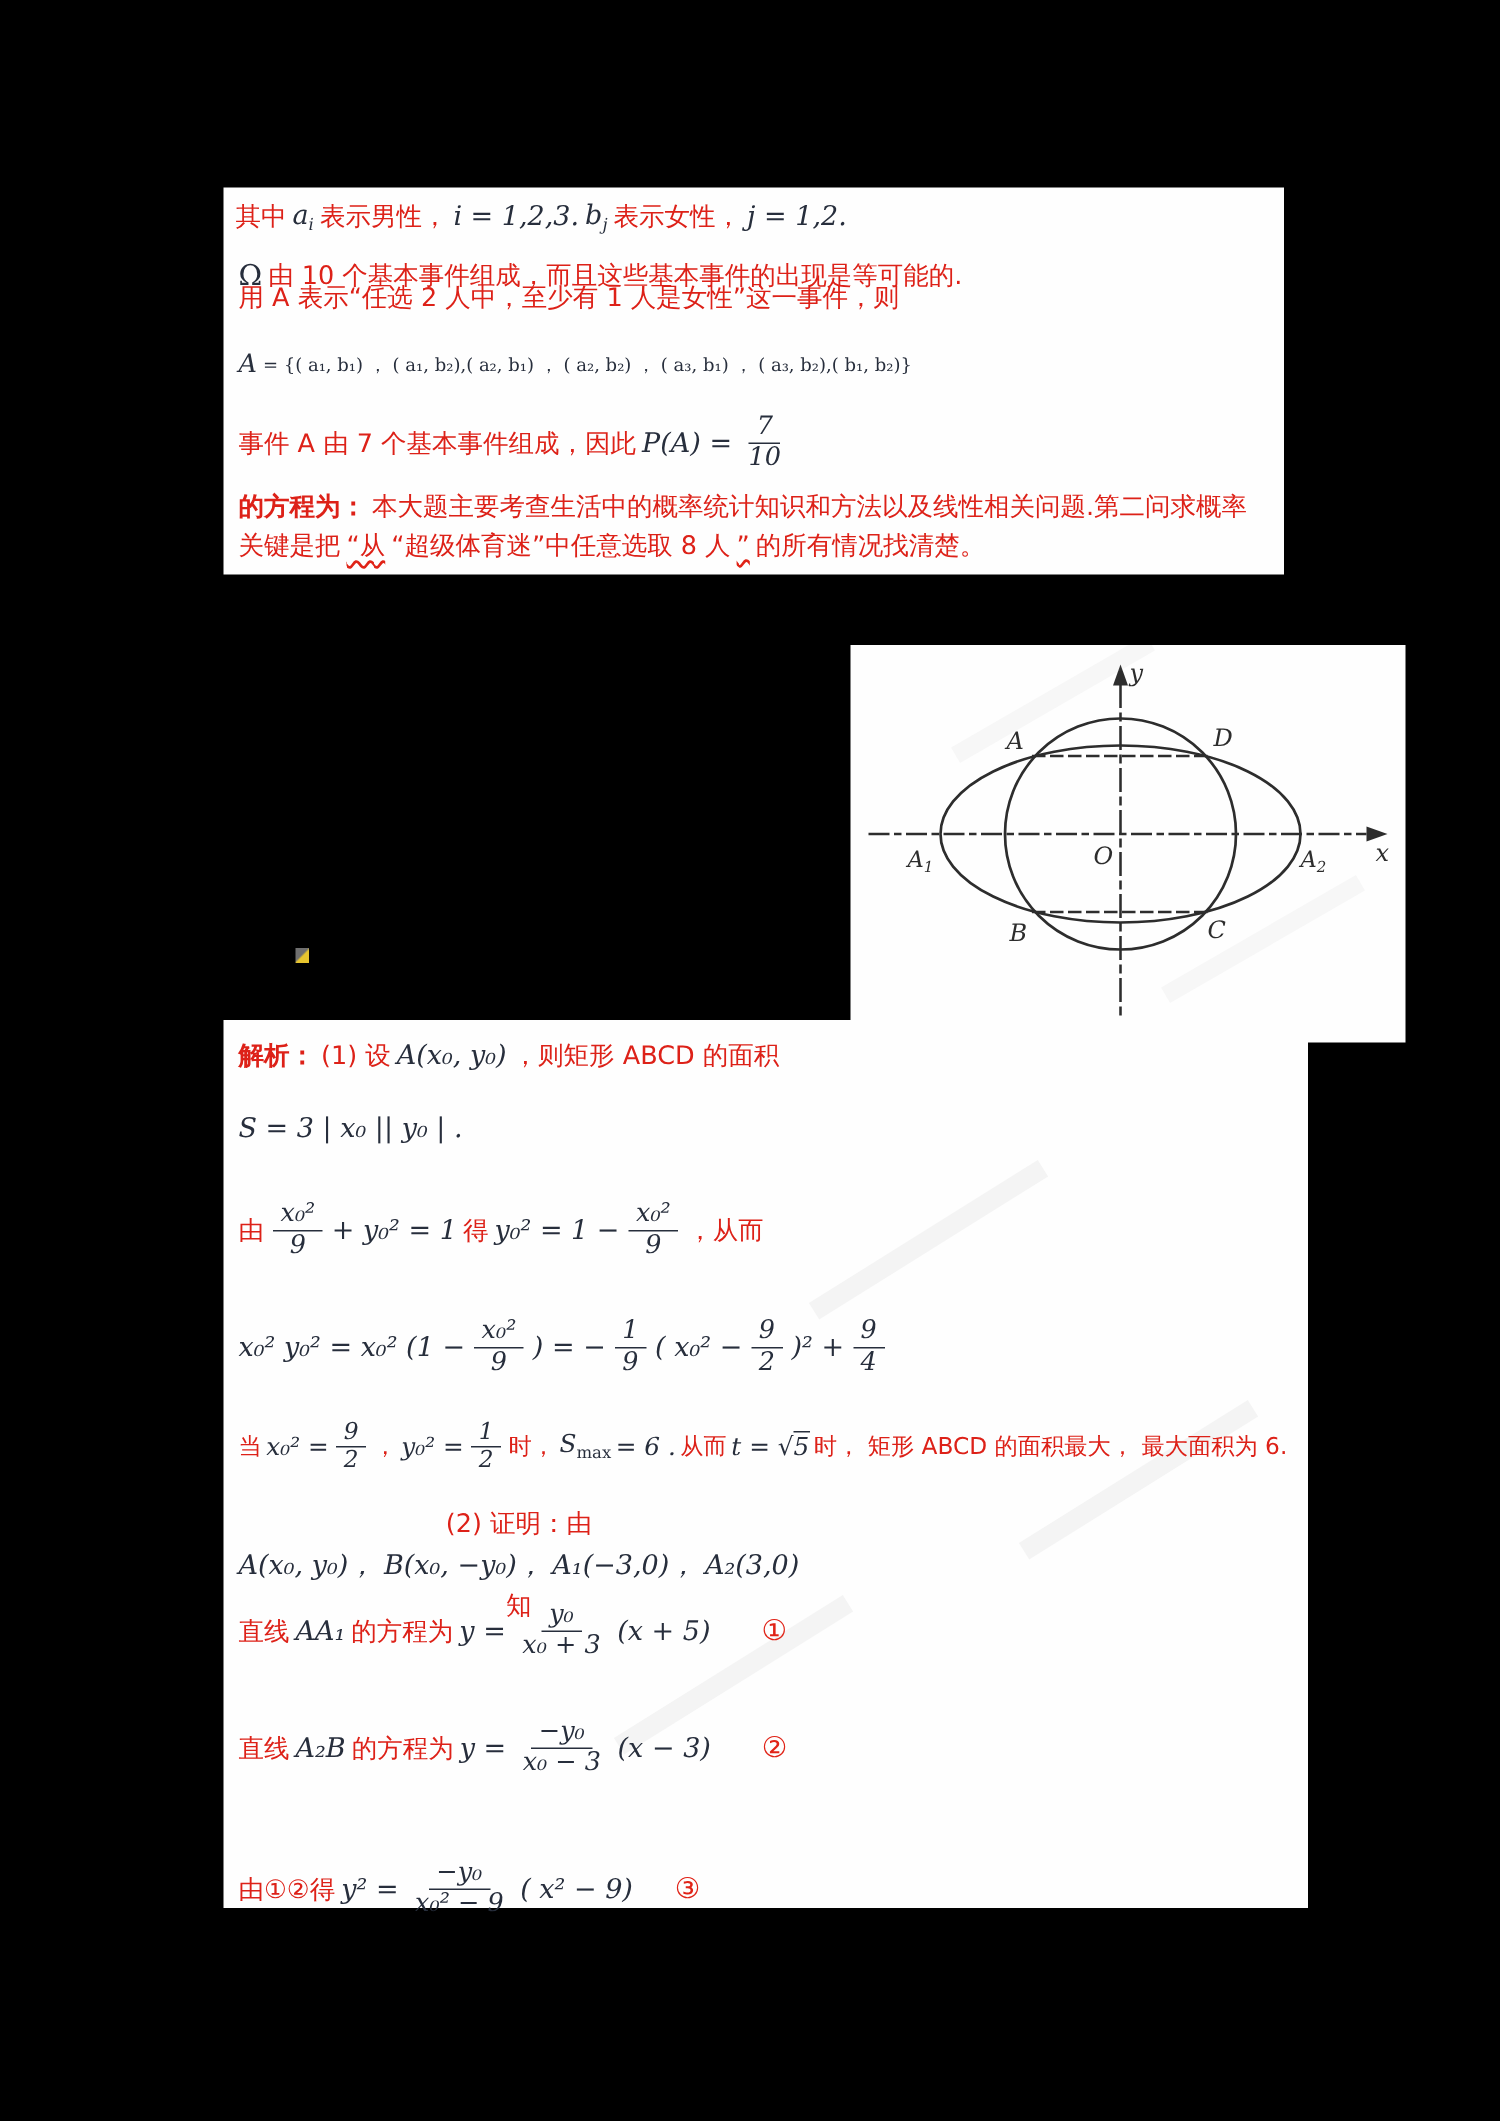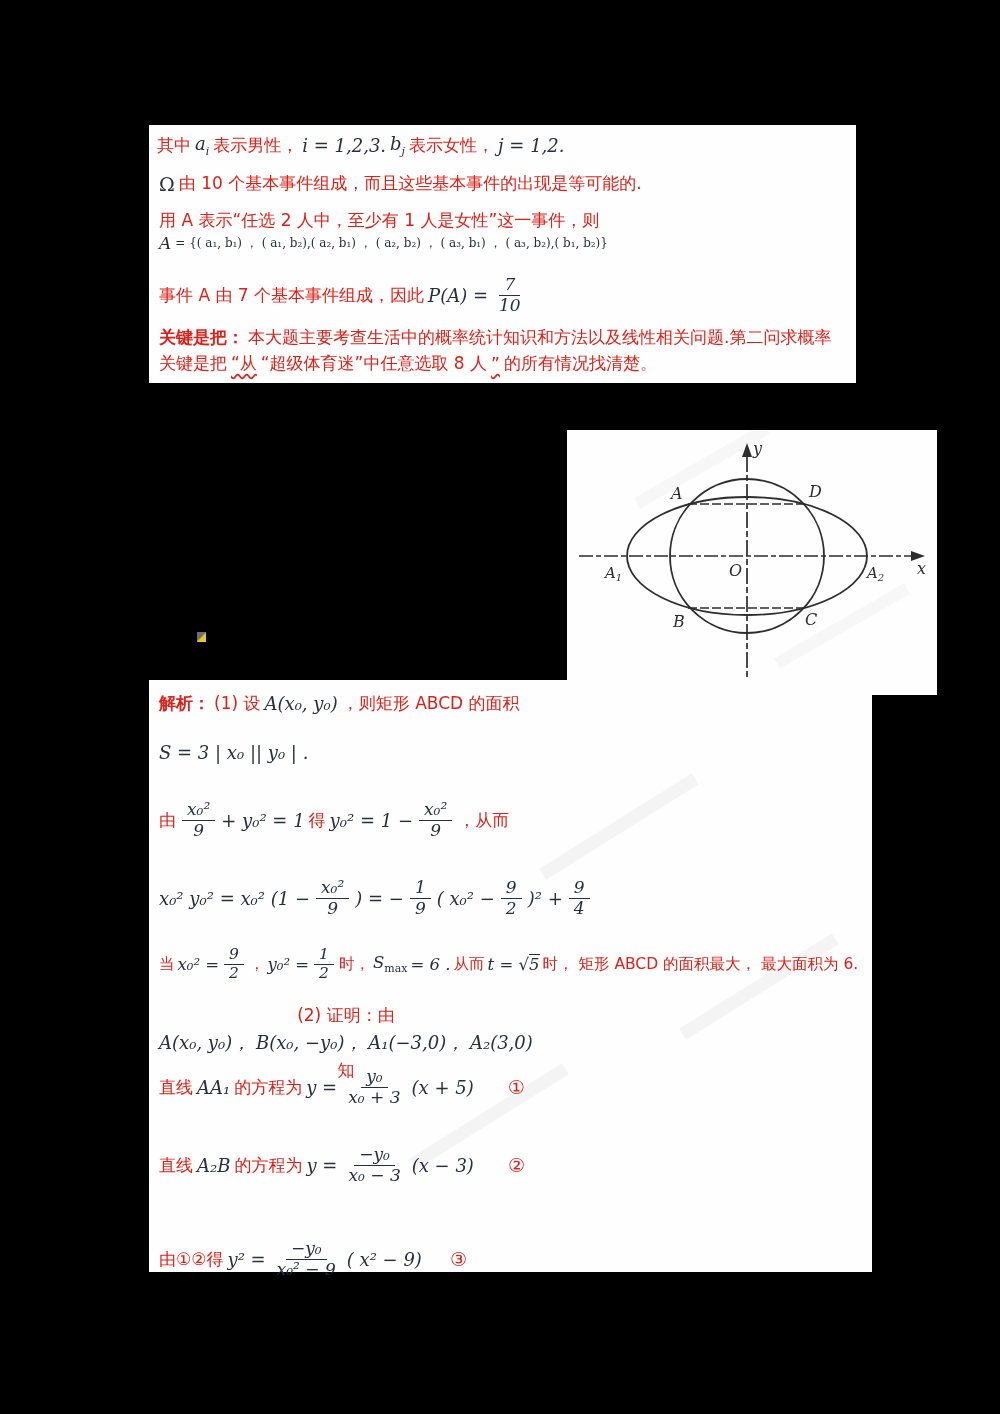--- a/index.html
+++ b/index.html
@@ -44,40 +44,40 @@
       <span class="math"><span>b</span><sub class="msub">j</sub></span>
       <span class="red">表示女性，</span>
       <span class="math">j = 1,2.</span>
     </div>
 
     <div class="line" style="top:47px;">
       <span class="math mathu" style="font-size:19px;">Ω</span>
       <span class="red">由 10 个基本事件组成，而且这些基本事件的出现是等可能的.</span>
     </div>
 
-    <div class="line" style="top:84px;">
+    <div class="line" style="top:62px;">
       <span class="red">用 A 表示“任选 2 人中，至少有 1 人是女性”这一事件，则</span>
     </div>
 
     <div class="line" style="top:108px;">
       <span class="math" style="font-size:17px;">A</span>
       <span class="math mathu" style="font-size:12px;">= {( a₁, b₁) ， ( a₁, b₂),( a₂, b₁) ， ( a₂, b₂) ， ( a₃, b₁) ， ( a₃, b₂),( b₁, b₂)}</span>
     </div>
 
     <div class="line" style="top:146px;height:48px;">
       <span class="red">事件 A 由 7 个基本事件组成，因此</span>
       <span class="math">P(A) =</span>
       <span class="frac">
         <span class="num">7</span>
           <span class="den">10</span>
       </span>
     </div>
 
     <div class="line" style="top:201px;">
-      <span class="red bold">关键是把：</span>
+      <span class="red bold">的方程为：</span>
         <span class="red">本大题主要考查生活中的概率统计知识和方法以及线性相关问题.第二问求概率</span>
     </div>
 
     <div class="line" style="top:227px;">
       <span class="red">关键是把</span>
         <span class="red wavy">“从</span>
         <span class="red">“超级体育迷”中任意选取 8 人</span>
         <span class="red wavy">”</span>
         <span class="red">的所有情况找清楚。</span>
     </div>

